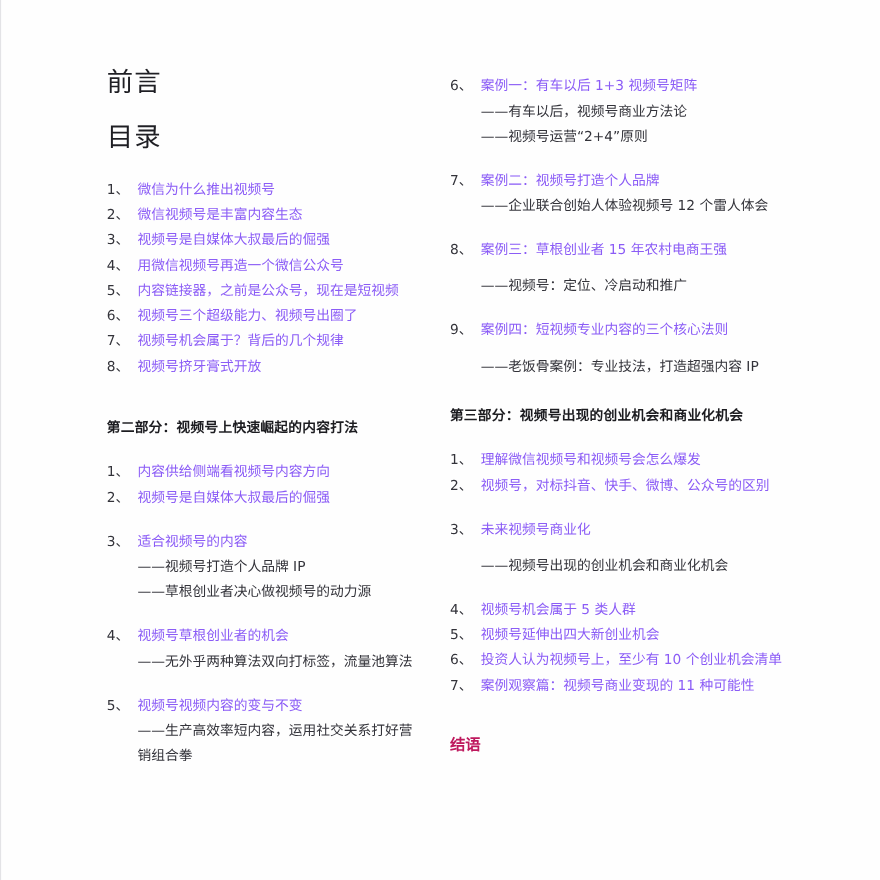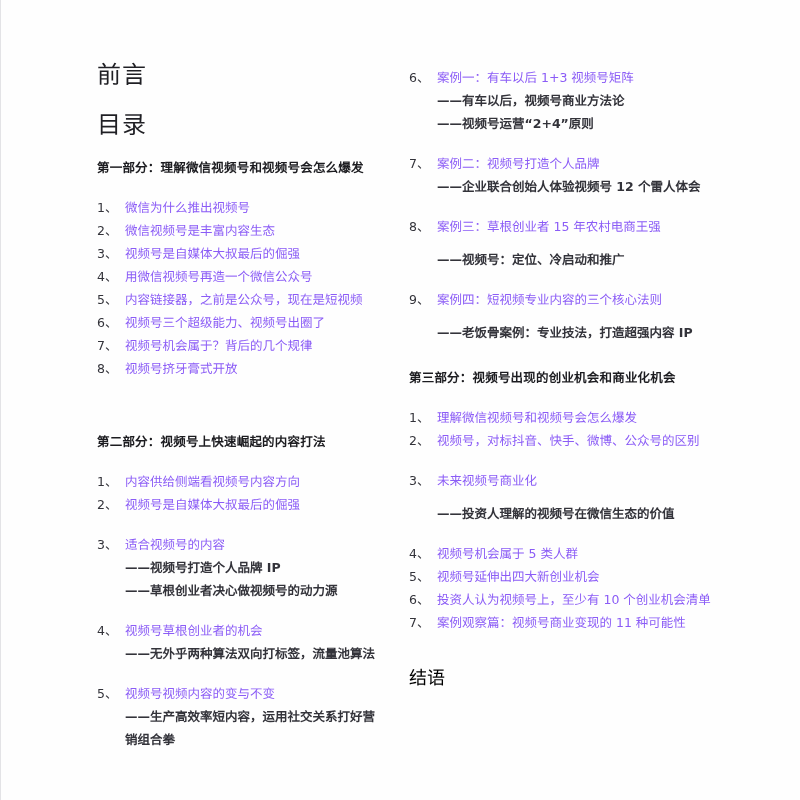--- a/index.html
+++ b/index.html
@@ -62,21 +62,21 @@
   
   .part-heading {
     font-size: 12.5px;
     line-height: 20px;
     font-weight: bold;
     color: #1c1c20;
     letter-spacing: 0.2px;
     margin: 0;
     white-space: nowrap;
   }
-  .part-heading.p2 { margin-top: 52px; }
+  .part-heading.p2 { margin-top: 35px; }
   .part-heading.p3 { margin-top: 24px; }
 
   
   .group {
     margin-top: 18px;
   }
   .group.tight { margin-top: 14px; }
 
   .item {
     display: flex;
@@ -98,44 +98,42 @@
     color: #8b5cf6;
   }
   .item.gap-before { margin-top: 17px; }
 
   .sub {
     display: block;
     font-size: 12.5px;
     line-height: 23px;
     color: #33333a;
     padding-left: 28px;
+  }
+  .sub.gap-before { margin-top: 10px; }
+
+  .closing {
+    font-size: 14px;
+    line-height: 20px;
     font-weight: bold;
-  }
-  .sub.gap-before { margin-top: 10px; }
-
-  .closing {
-    font-size: 18px;
-    line-height: 20px;
-    font-weight: normal;
-    color: #000000;
+    color: #be185d;
     margin-top: 34px;
   }
 </style>
 </head>
 <body>
 
 <div class="page">
   <div class="columns">
 
     <div class="col col-left">
 
       <h1 class="big-heading">前言</h1>
       <h1 class="big-heading second">目录</h1>
 
-      <h2 class="part-heading p1">第一部分：理解微信视频号和视频号会怎么爆发</h2>
 
       <div class="group">
         <div class="item">
           <span class="num">1、</span>
           <span class="txt">微信为什么推出视频号</span>
         </div>
         <div class="item">
           <span class="num">2、</span>
           <span class="txt">微信视频号是丰富内容生态</span>
         </div>
@@ -237,21 +235,21 @@
         </div>
         <div class="item">
           <span class="num">2、</span>
           <span class="txt">视频号，对标抖音、快手、微博、公众号的区别</span>
         </div>
 
         <div class="item gap-before">
           <span class="num">3、</span>
           <span class="txt">未来视频号商业化</span>
         </div>
-        <div class="sub gap-before">——投资人理解的视频号在微信生态的价值</div>
+        <div class="sub gap-before">——视频号出现的创业机会和商业化机会</div>
 
         <div class="item gap-before">
           <span class="num">4、</span>
           <span class="txt">视频号机会属于 5 类人群</span>
         </div>
         <div class="item">
           <span class="num">5、</span>
           <span class="txt">视频号延伸出四大新创业机会</span>
         </div>
         <div class="item">

